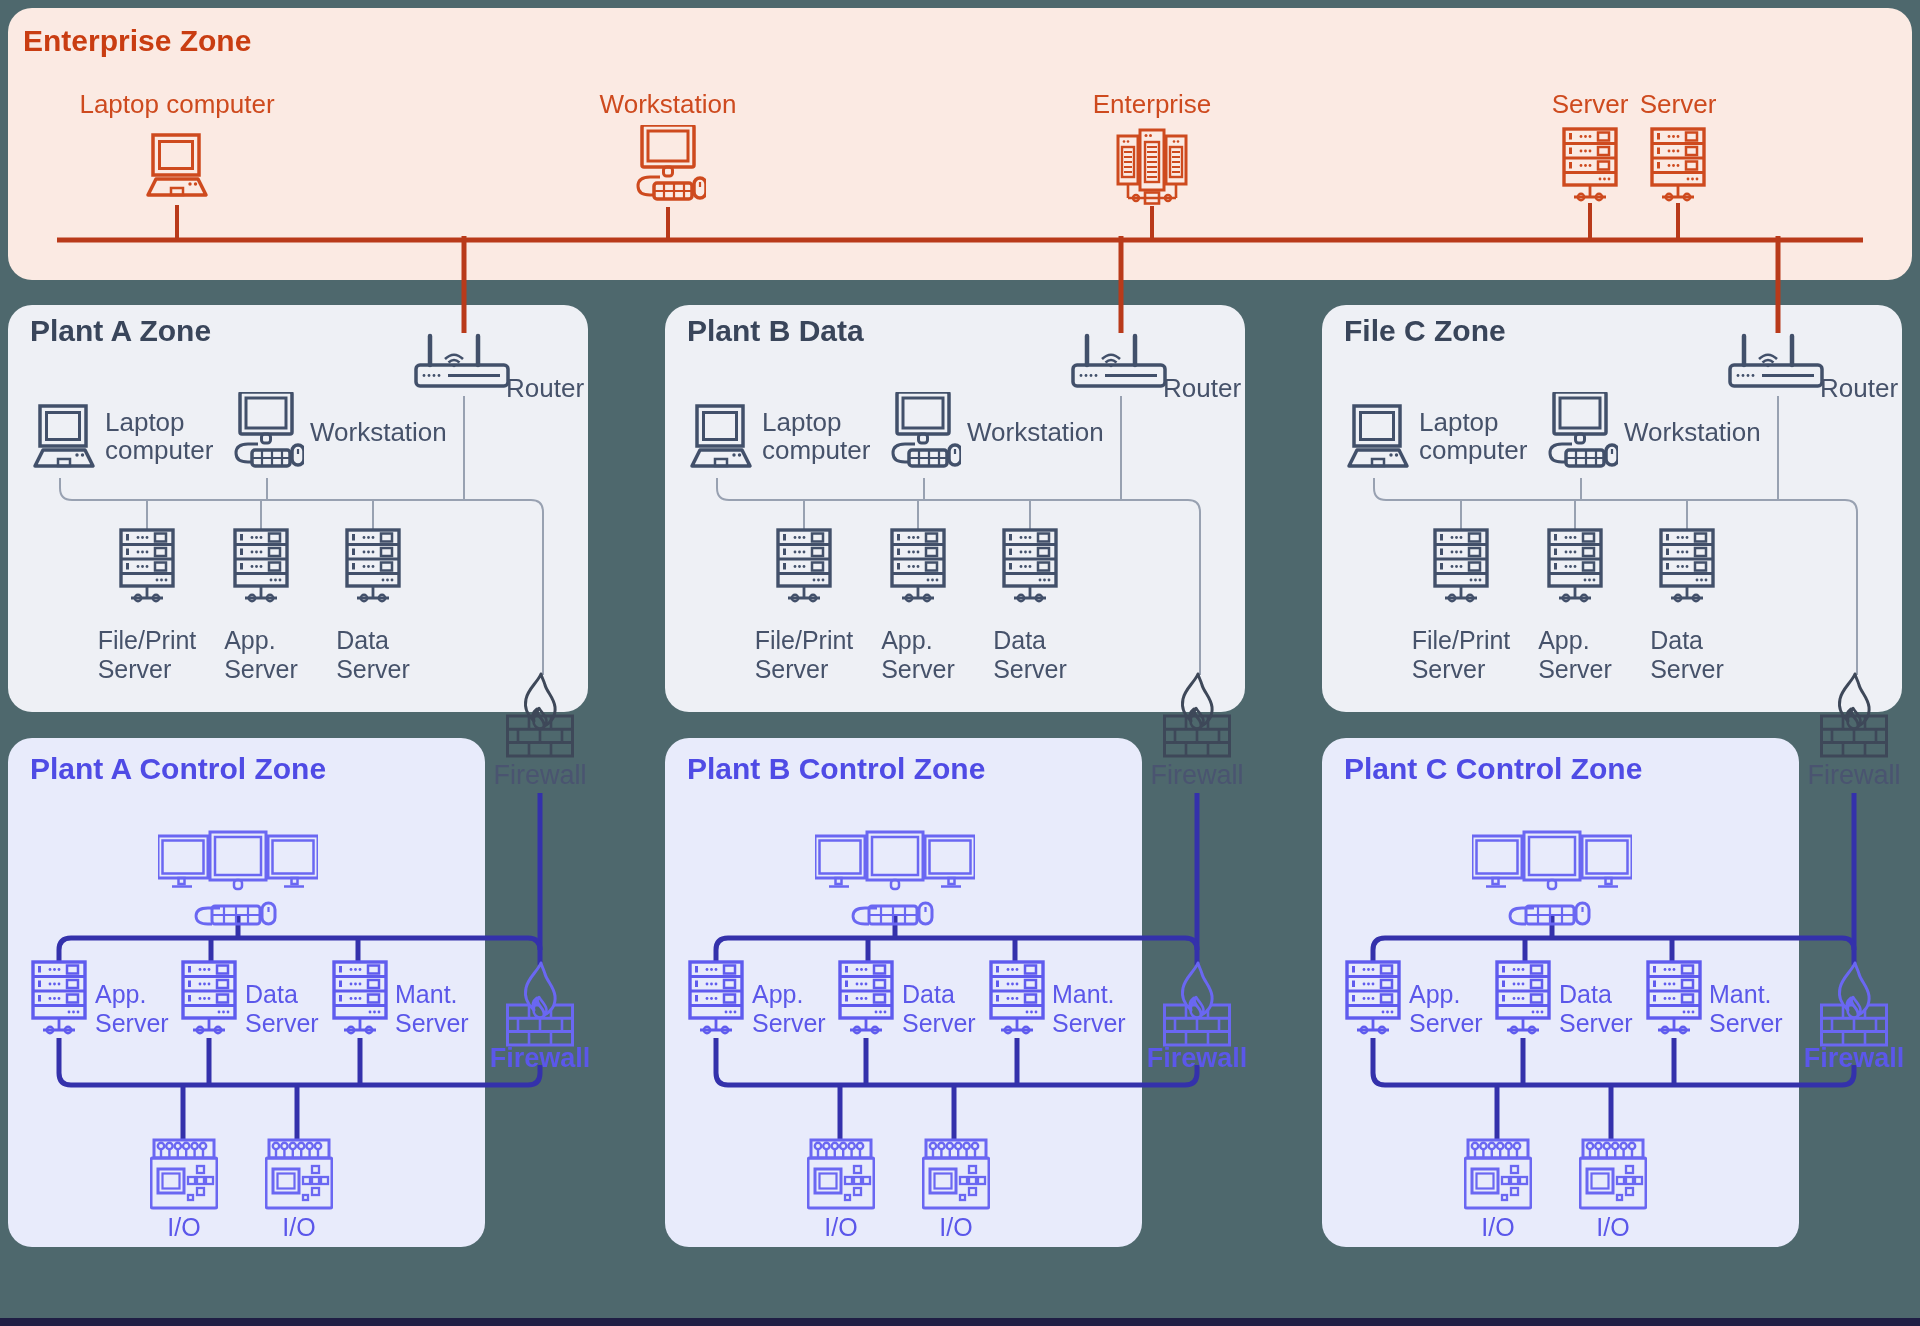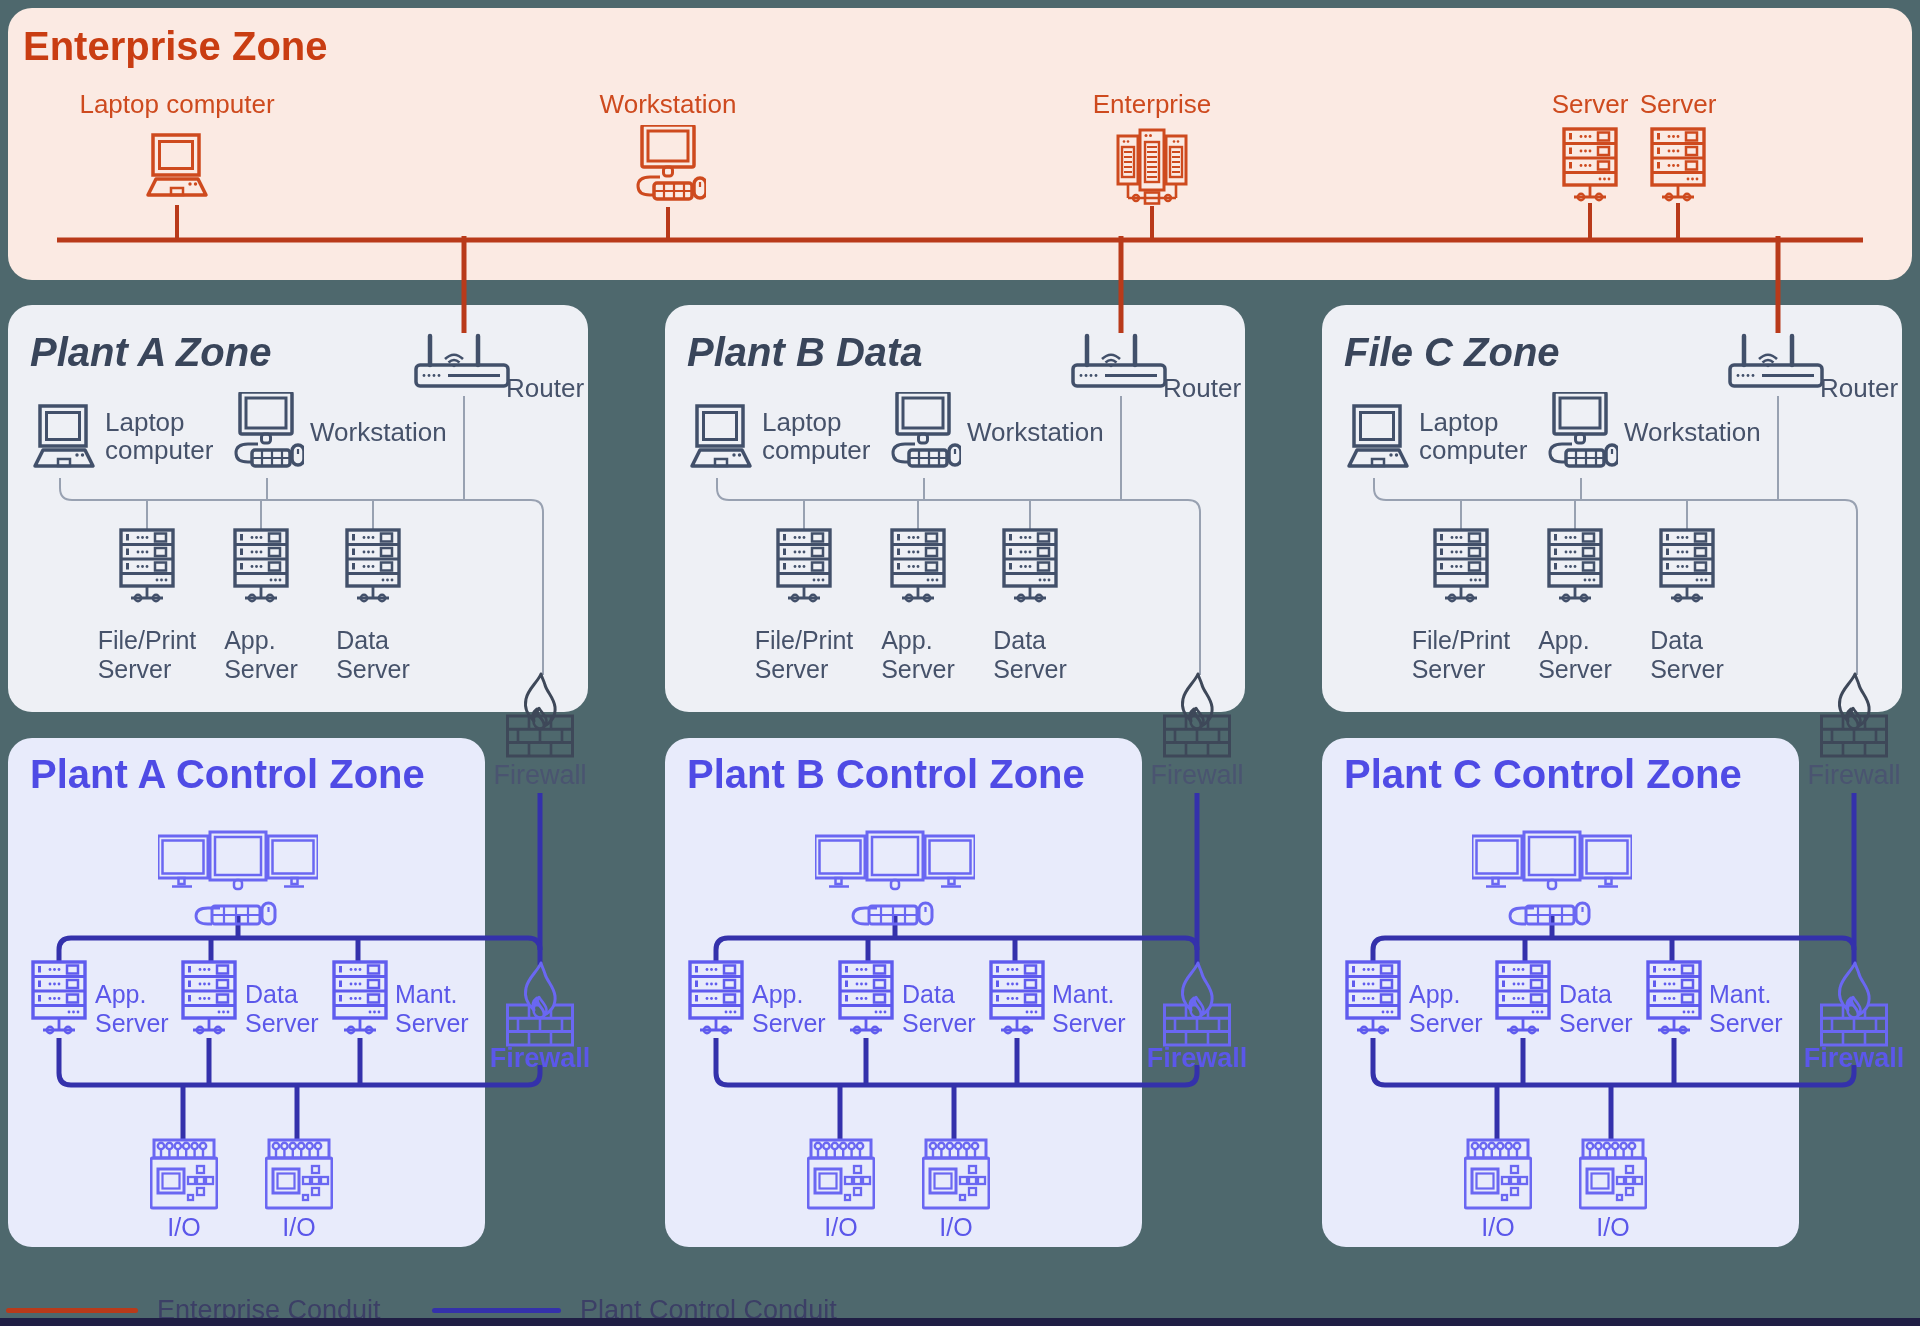--- a/index.html
+++ b/index.html
@@ -10,30 +10,30 @@
     --ctrl-bg:#E8EBFB; --purp-icon:#6A67F2; --purp-srv:#5F5BEE; --purp-txt:#5B57EA; --purp-title:#4F4BE5;
     --navy:#3431AB;
     --fw-gray:#3E4859; --fw-gray-txt:#4A5470;
     --legend-txt:#3C3F66; --strip:#1F1E44;
   }
   html,body{margin:0;padding:0;background:var(--teal);}
   #canvas{position:relative;width:1920px;height:1326px;background:var(--teal);
           font-family:"Liberation Sans", sans-serif;overflow:hidden;}
   .card{position:absolute;border-radius:24px;}
   #ent-card{left:8px;top:8px;width:1904px;height:272px;background:var(--ent-bg);}
-  .title{position:absolute;font-size:40px;font-weight:bold;white-space:nowrap;}
+  .title{position:absolute;font-size:30px;font-weight:bold;white-space:nowrap;}
   #ent-title{left:23px;top:24px;color:var(--ent-title);}
   .lbl{position:absolute;font-size:25px;line-height:29px;white-space:nowrap;}
   .ctr{transform:translateX(-50%);text-align:left;}
   .ent-lbl{color:var(--ent-txt);font-size:26px;top:90px;}
   svg.layer{position:absolute;left:0;top:0;overflow:visible;}
   .col{position:absolute;top:228px;width:657px;height:1098px;}
   .zone-card{left:0;top:77px;width:580px;height:407px;background:var(--zone-bg);}
   .ctrl-card{left:0;top:510px;width:477px;height:509px;background:var(--ctrl-bg);}
-  .zone-title{left:22px;top:102px;color:var(--slate-title);font-style:italic;}
+  .zone-title{left:22px;top:86px;color:var(--slate-title);}
   .ctrl-title{left:22px;top:524px;color:var(--purp-title);}
   .slate{color:var(--slate-txt);}
   .purp{color:var(--purp-txt);}
   .fw-lbl-u{position:absolute;left:532px;top:532px;font-size:27px;color:var(--fw-gray-txt);}
   .fw-lbl-l{position:absolute;left:532px;top:815px;font-size:27px;font-weight:bold;color:var(--purp-txt);}
   #legend{position:absolute;left:0;top:1294px;width:1920px;height:32px;}
   .leg-line{position:absolute;top:14px;height:5px;border-radius:3px;}
   .leg-txt{position:absolute;top:1px;font-size:27px;color:var(--legend-txt);white-space:nowrap;}
   #strip{position:absolute;left:0;top:1318px;width:1920px;height:8px;background:var(--strip);}
 </style>
@@ -501,21 +501,15 @@
       </div>
       <div class="lbl purp" style="left:387px;top:752px">
         <span style="display:block">Mant.</span>
         <span style="display:block">Server</span>
       </div>
       <div class="lbl ctr purp" style="left:176px;top:985px">I/O</div>
       <div class="lbl ctr purp" style="left:291px;top:985px">I/O</div>
       <div class="fw-lbl-l ctr">Firewall</div>
     </div>
 
-  <div id="legend">
-    <div class="leg-line" style="left:6px;width:132px;background:var(--ent-line)"></div>
-    <div class="leg-txt" style="left:157px">Enterprise Conduit</div>
-    <div class="leg-line" style="left:432px;width:129px;background:var(--navy)"></div>
-    <div class="leg-txt" style="left:580px">Plant Control Conduit</div>
-  </div>
 
   <div id="strip"></div>
 </div>
 
 </body></html>

